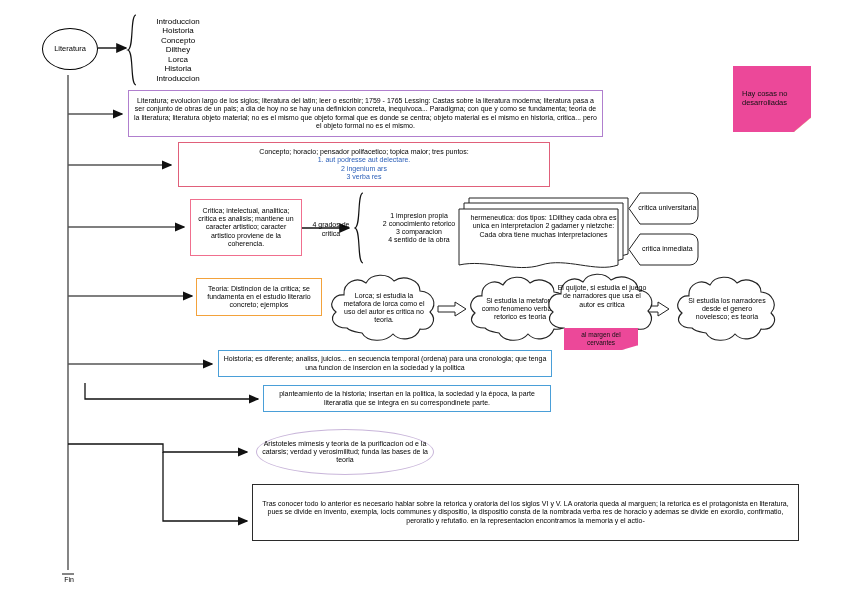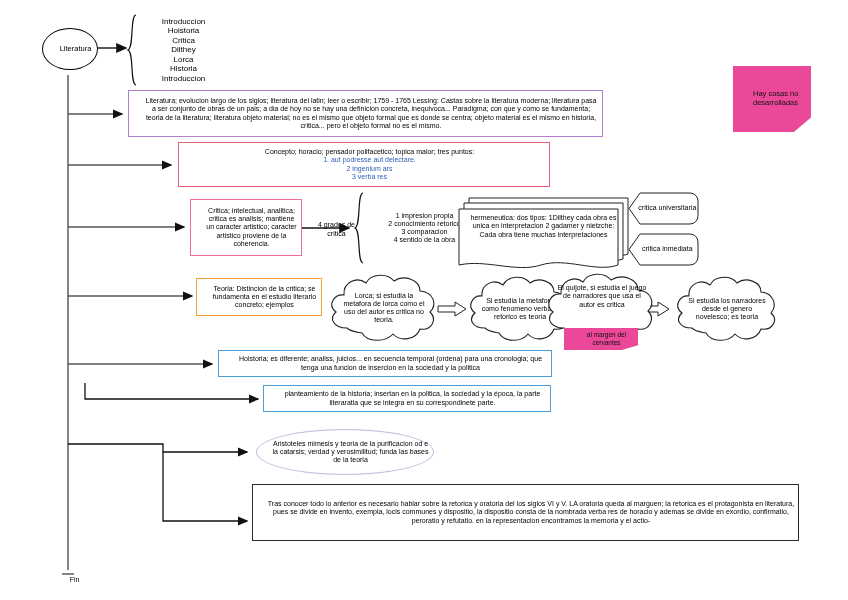--- a/index.html
+++ b/index.html
@@ -1,21 +1,21 @@
 <!DOCTYPE html>
 <html><head>
 <meta charset="utf-8">
 <style>
   html,body{margin:0;padding:0;background:#ffffff;}
   body{font-family:"Liberation Sans","DejaVu Sans",sans-serif;color:#000;}
   #canvas{position:relative;width:848px;height:600px;overflow:hidden;background:#fff;}
   #wires{position:absolute;left:0;top:0;width:848px;height:600px;pointer-events:none;}
 
   .node{position:absolute;box-sizing:border-box;display:flex;align-items:center;justify-content:flex-start;text-align:center;line-height:1.18;}
-  .txt{display:block;width:100%;padding:0 3px;margin-left:11px;}
+  .txt{display:block;width:100%;padding:0 3px;}
 
   
   .plain{font-size:8px;}
 
   
   .circle{border:1.3px solid #000;border-radius:50%;background:#fff;font-size:7.5px;}
 
   
   .box{border:1.4px solid #000;background:#fff;font-size:7px;}
   .box.purple{border-color:#b07fce;}
@@ -118,21 +118,21 @@
   </div>
 
   <div class="brace" style="left:126px;top:14px;">
     <svg width="12" height="72" viewBox="0 0 12 72">
       <path d="M10,1 C4,1 8,34 2,36 C8,38 4,71 10,71" fill="none" stroke="#111" stroke-width="1.2"></path>
     </svg>
   </div>
   <div class="node plain" style="left:138px;top:12px;width:80px;height:76px;flex-direction:column;justify-content:center;">
     <span class="txt">Introduccion</span>
     <span class="txt">Hoistoria</span>
-    <span class="txt">Critica</span>
+    <span class="txt">Concepto</span>
     <span class="txt">Dilthey</span>
     <span class="txt">Lorca</span>
     <span class="txt">Historia</span>
     <span class="txt">Introduccion</span>
   </div>
 
   <div class="node sticky" style="left:733px;top:66px;width:78px;height:66px;justify-content:flex-start;align-items:center;padding-left:6px;position:absolute;">
     <span class="txt" style="text-align:left;">Hay cosas no desarrolladas</span>
     <span class="fold"></span>
   </div>

